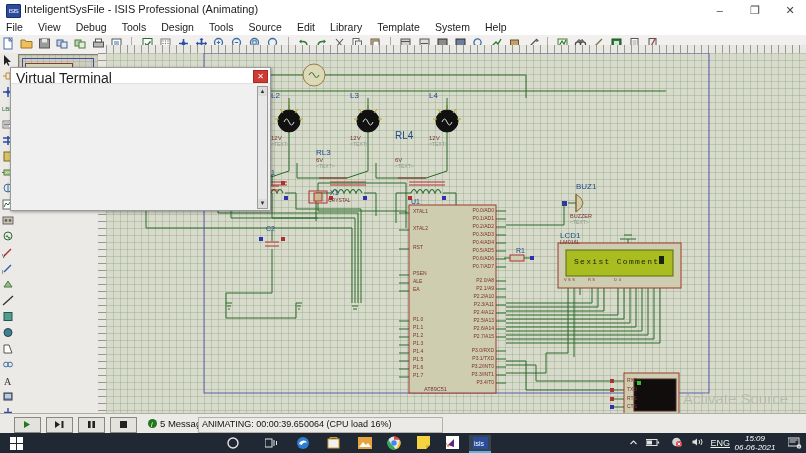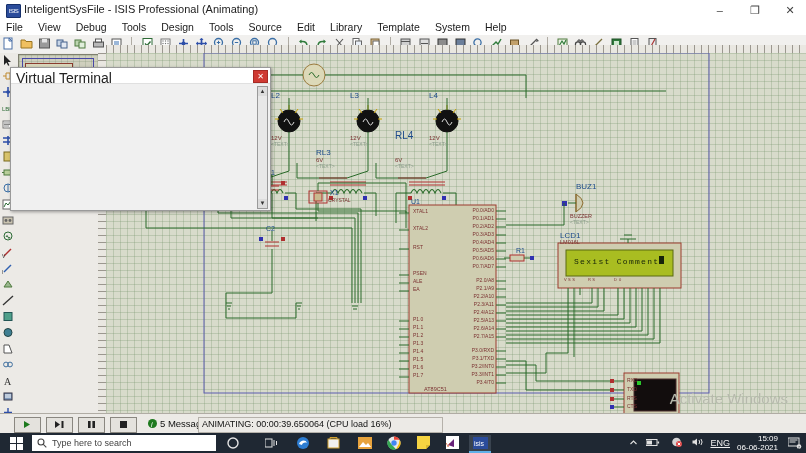--- a/index.html
+++ b/index.html
@@ -182,22 +182,22 @@
   .search{
     position:absolute;left:32px;top:2px;width:184px;height:16px;background:#ffffff;
   }
   .search .sicon{position:absolute;left:5px;top:3px;}
   .search .stext{position:absolute;left:20px;top:3px;font-size:9px;color:#444;}
   .tbicon{position:absolute;top:2px;width:22px;height:16px;}
   .tbicon.active{background:#39434f;border-bottom:2px solid #5fb0e8;}
   .tray{position:absolute;right:0;top:0;height:20px;color:#e9e9e9;}
   .tray .ti{position:absolute;top:4px;text-decoration:underline;}
   .clock{
-    position:absolute;right:28px;top:1px;width:46px;text-align:right;color:#fff;
-    font-size:8px;line-height:9px;
+    position:absolute;right:28px;top:1px;width:46px;text-align:center;color:#fff;
+    font-size:8px;line-height:9px;font-style:italic;
   }
   .actioncenter{position:absolute;right:4px;top:4px;}
 </style>
 </head>
 <body>
 
 <div id="app">
 
   <div class="titlebar">
     <div class="title-ico">ISIS</div>
@@ -893,21 +893,21 @@
 
       <div style="position:absolute;left:468px;top:204px;font-size:8px;letter-spacing:1.3px;color:#16240a;font-family:'Liberation Mono',monospace;">Sexist Comment</div>
       <div style="position:absolute;left:553px;top:203px;width:5px;height:8px;background:#16240a;"></div>
 
       <div style="position:absolute;left:458px;top:224px;font-size:4px;color:#7a3030;letter-spacing:1.4px;">VSS</div>
       <div style="position:absolute;left:482px;top:224px;font-size:4px;color:#7a3030;letter-spacing:1.4px;">RS</div>
       <div style="position:absolute;left:508px;top:224px;font-size:4px;color:#7a3030;letter-spacing:2.2px;">D0</div>
     </div>
 
     <div class="watermark">
-      <div class="wm1">Activate Windows</div>
+      <div class="wm1">Activate Source</div>
     </div>
   </div>
 
   <div class="vterm">
     <div class="vterm-title">
       <span class="vt-label">Virtual Terminal</span>
       <span class="vterm-close">✕</span>
     </div>
     <div class="vterm-scroll">
       <div class="arw">▲</div>
@@ -945,29 +945,20 @@
   </div>
 
   <div class="taskbar">
     <div class="startbtn">
       <svg width="13" height="13" style="margin:4px 0 0 10px;display:block;">
         <rect x="0" y="0" width="6" height="6" fill="#fff"></rect>
           <rect x="7" y="0" width="6" height="6" fill="#fff"></rect>
         <rect x="0" y="7" width="6" height="6" fill="#fff"></rect>
           <rect x="7" y="7" width="6" height="6" fill="#fff"></rect>
       </svg>
-    </div>
-    <div class="search">
-      <span class="sicon">
-        <svg width="10" height="10">
-            <circle cx="4" cy="4" r="3" fill="none" stroke="#444" stroke-width="1.1"></circle>
-            <path d="M6.3 6.3L9.3 9.3" stroke="#444" stroke-width="1.1"></path>
-          </svg>
-      </span>
-      <span class="stext">Type here to search</span>
     </div>
     <div class="tbicon" style="left:222px;">
       <svg width="12" height="12" style="margin:2px auto;display:block;">
           <circle cx="6" cy="6" r="5" fill="none" stroke="#e4e4e4" stroke-width="1.4"></circle>
         </svg>
     </div>
     <div class="tbicon" style="left:260px;">
       <svg width="13" height="11" style="margin:3px auto;display:block;">
           <rect x="0" y="1" width="7" height="8" fill="none" stroke="#e4e4e4"></rect>
           <path d="M9 2v6M11.5 3v4" stroke="#e4e4e4"></path>

